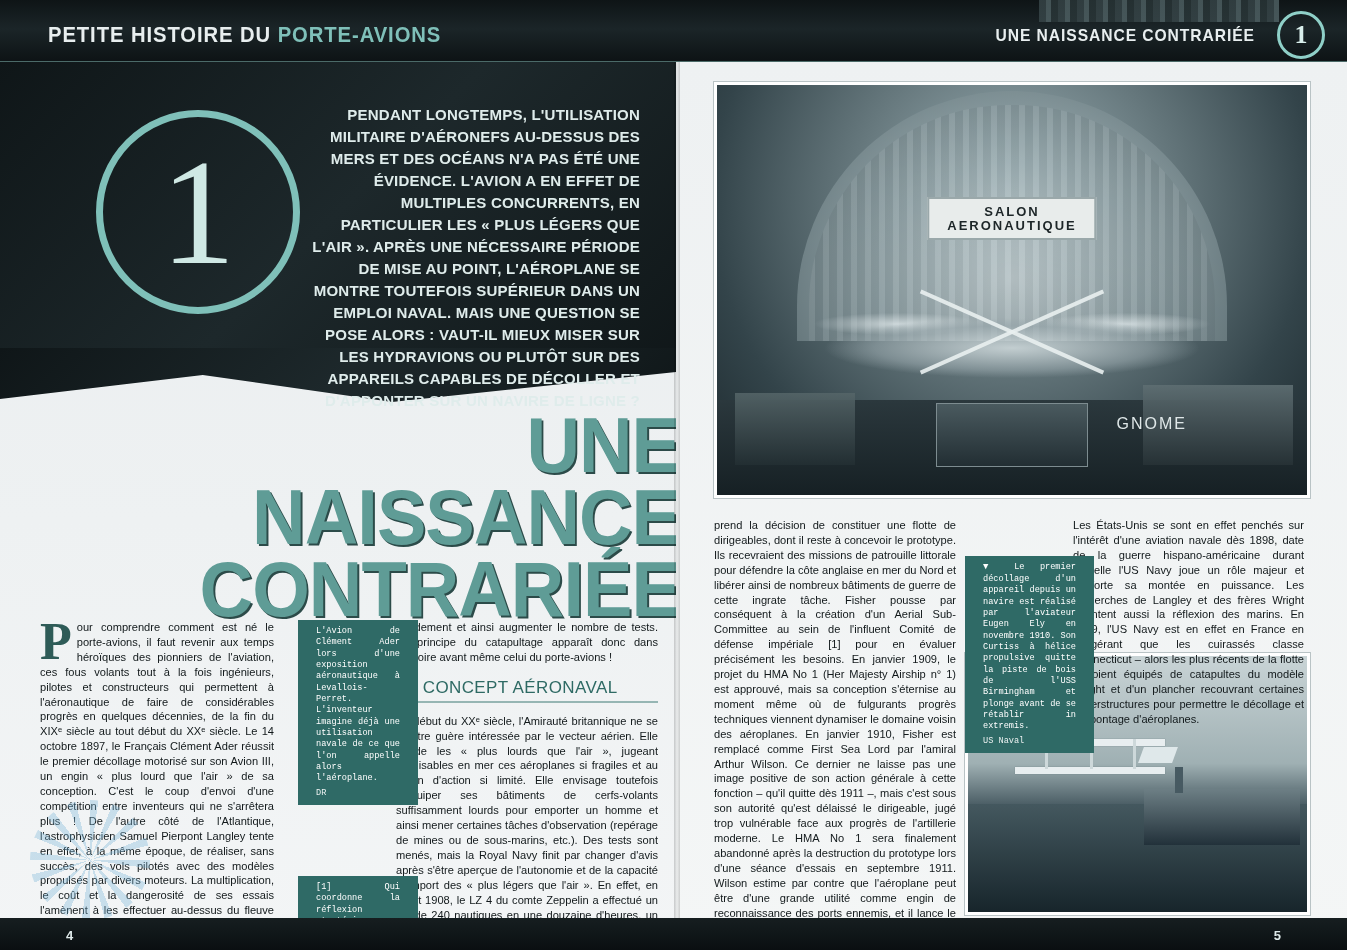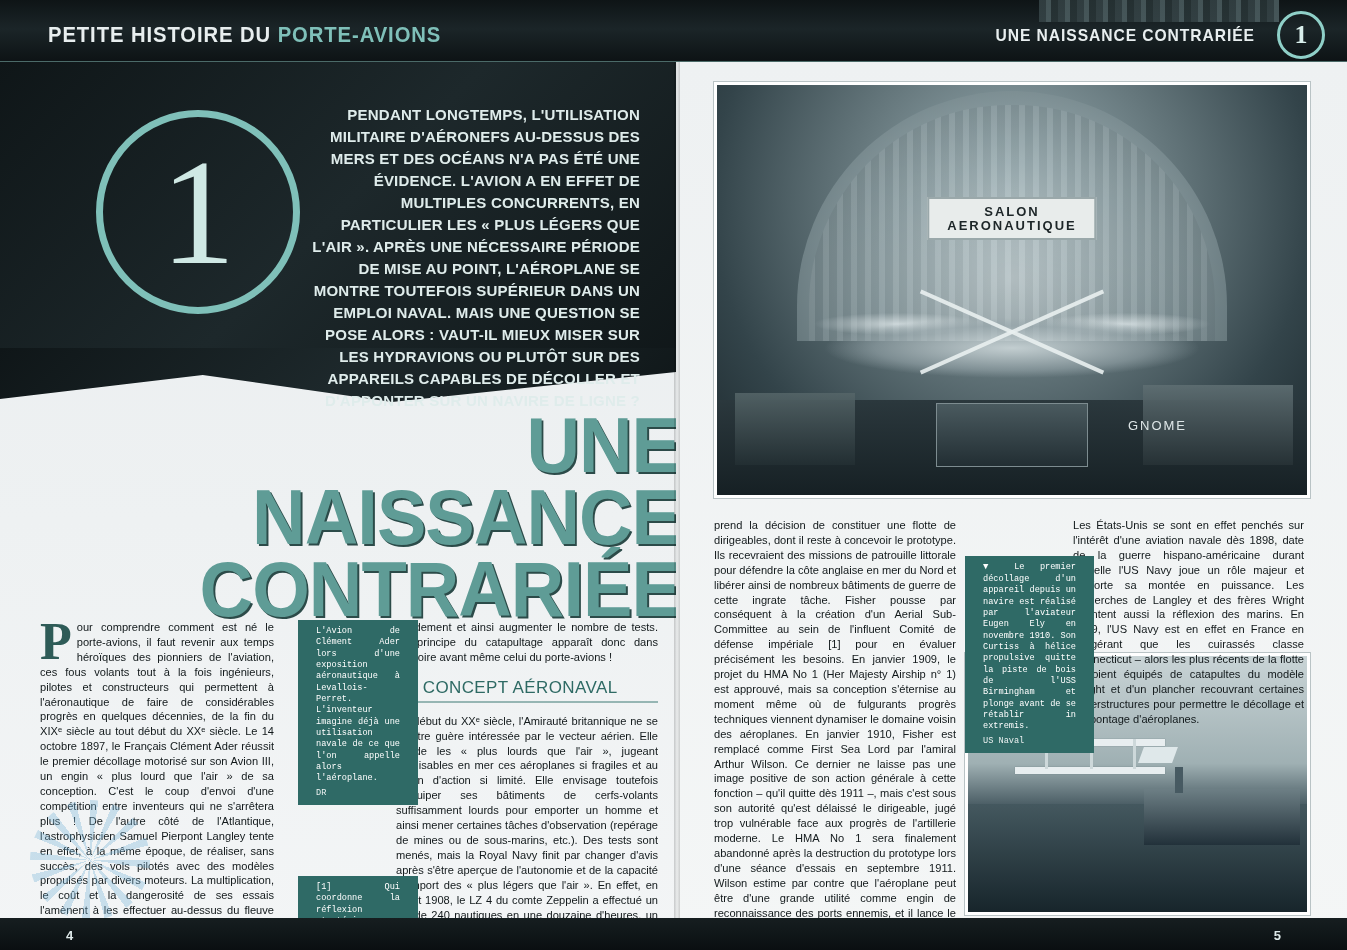--- a/index.html
+++ b/index.html
@@ -149,21 +149,21 @@
   }
   .stand-left{
     position:absolute;bottom:30px;left:18px;width:120px;height:72px;
     background:linear-gradient(180deg,#566669,#232f33);opacity:.85;
   }
   .stand-right{
     position:absolute;bottom:30px;right:14px;width:150px;height:80px;
     background:linear-gradient(180deg,#5e6e72,#273236);opacity:.9;
   }
   .gnome-label{
-    position:absolute;bottom:62px;right:120px;color:#dfe7e8;font-size:13px;letter-spacing:2px;
+    position:absolute;bottom:62px;right:120px;color:#dfe7e8;font-size:16px;letter-spacing:2px;
   }
   
   .photo-second{
     position:absolute;left:965px;top:653px;width:339px;height:256px;
     border:3px solid #ffffff;box-shadow:0 0 0 1px #b9c3c5;
     background:linear-gradient(180deg,#c9d4d6 0%,#9fb0b3 42%,#41545c 60%,#1b2a31 100%);
     overflow:hidden;
   }
   .sea{
     position:absolute;left:0;bottom:0;width:100%;height:42%;

